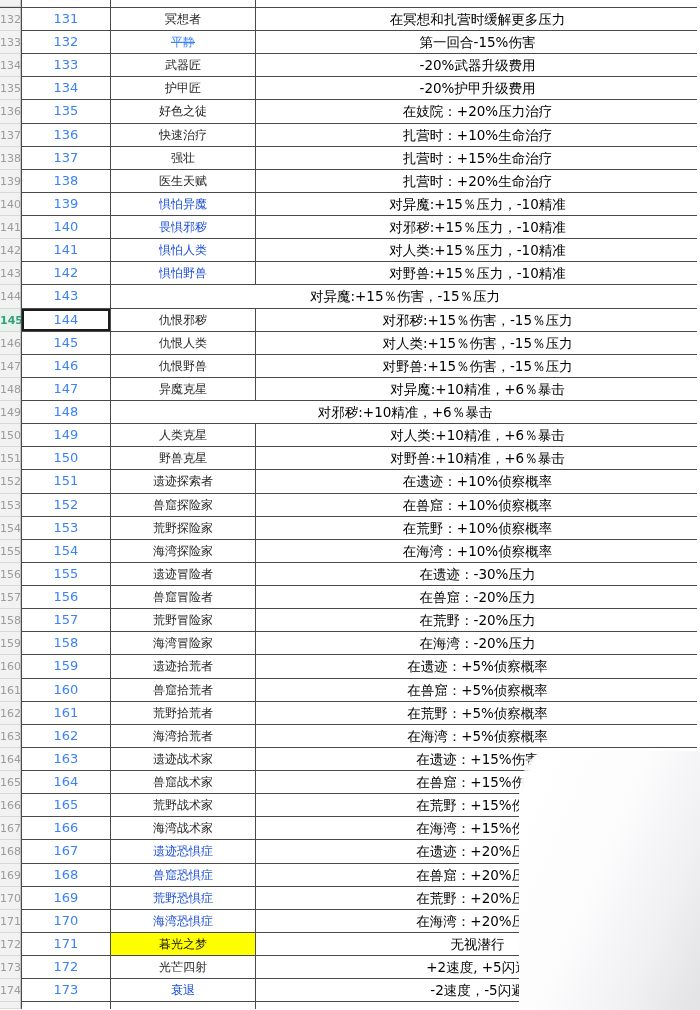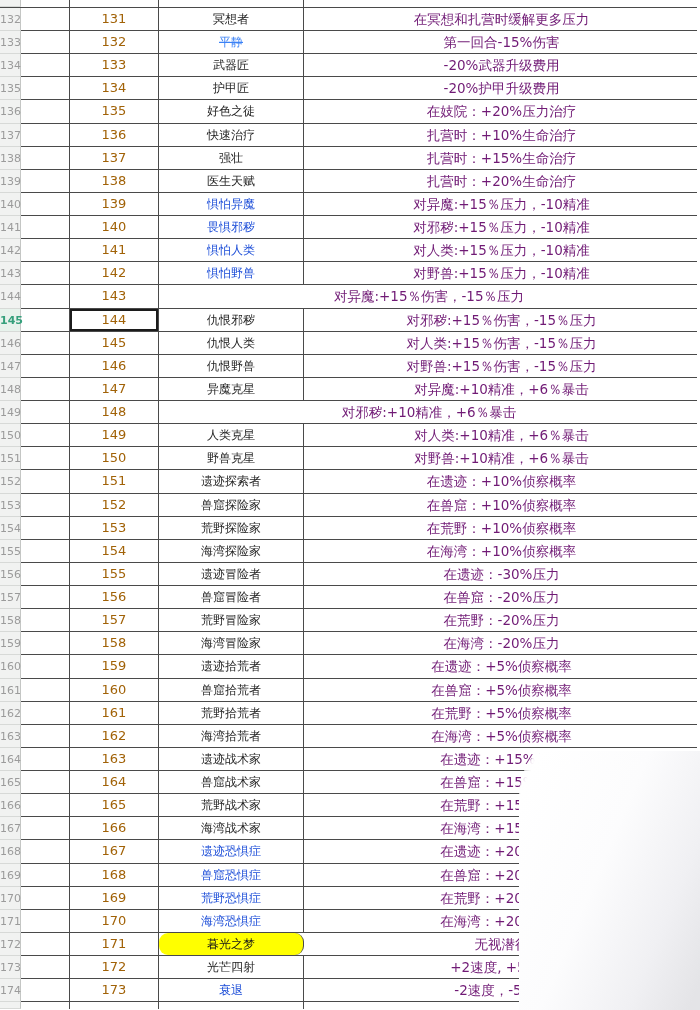--- a/index.html
+++ b/index.html
@@ -15,28 +15,28 @@
     width:21px;flex:0 0 21px;box-sizing:border-box;background:#f1f2f1;
     border-right:1px solid #c4c6c4;border-bottom:1px solid #d7d9d7;
     margin-bottom:-1px;height:23.14px;
     font-size:11px;color:#9b9b9b;text-align:right;line-height:23px;padding-right:2px;
   }
   .row-partial-top .gutter-cell,.row-partial-bottom .gutter-cell{height:100%;line-height:inherit;}
   .gutter-cell.selected-gutter{background:#e7f2ec;color:#35a07c;font-weight:bold;}
   .cell{box-sizing:border-box;text-align:center;line-height:22.5px;white-space:nowrap;overflow:hidden;}
   .id-cell{
     width:90px;flex:0 0 90px;border-left:1px solid #4a4a4a;border-right:1px solid #4a4a4a;
-    font-size:13px;color:#a16207;margin-left:48px;
+    font-size:13px;color:#3b82f6;
   }
   .id-cell.selected{box-shadow:inset 0 0 0 2px #1c1c1c;}
   .name-cell{width:145px;flex:0 0 145px;border-right:1px solid #4a4a4a;font-size:12px;}
   .name-cell.red{color:#1d4ed8;}
   .name-cell.red-strike{color:#3b82f6;text-decoration:line-through;}
-  .name-cell.yellow-highlight{background:#ffff00;color:#181818;border-radius:9px;}
-  .desc-cell{flex:1 1 auto;border-right:1px solid #4a4a4a;font-size:13.5px;color:#701a75;}
+  .name-cell.yellow-highlight{background:#ffff00;color:#181818;}
+  .desc-cell{flex:1 1 auto;border-right:1px solid #4a4a4a;font-size:13.5px;color:#000000;}
   .right-margin{position:absolute;top:0;right:0;width:3px;height:100%;background:#ffffff;}
   #glare-overlay{
     position:absolute;left:519px;top:751px;width:181px;height:259px;z-index:5;
     background:linear-gradient(113deg,rgba(255,255,255,0.35) 0%,#ffffff 7%,#fcfcfd 45%,#f0f0f3 75%,#e4e4e7 96%);
     border-top-left-radius:28px 46px;
     filter:blur(0.4px);
   }
 </style>
 </head>
 <body>

